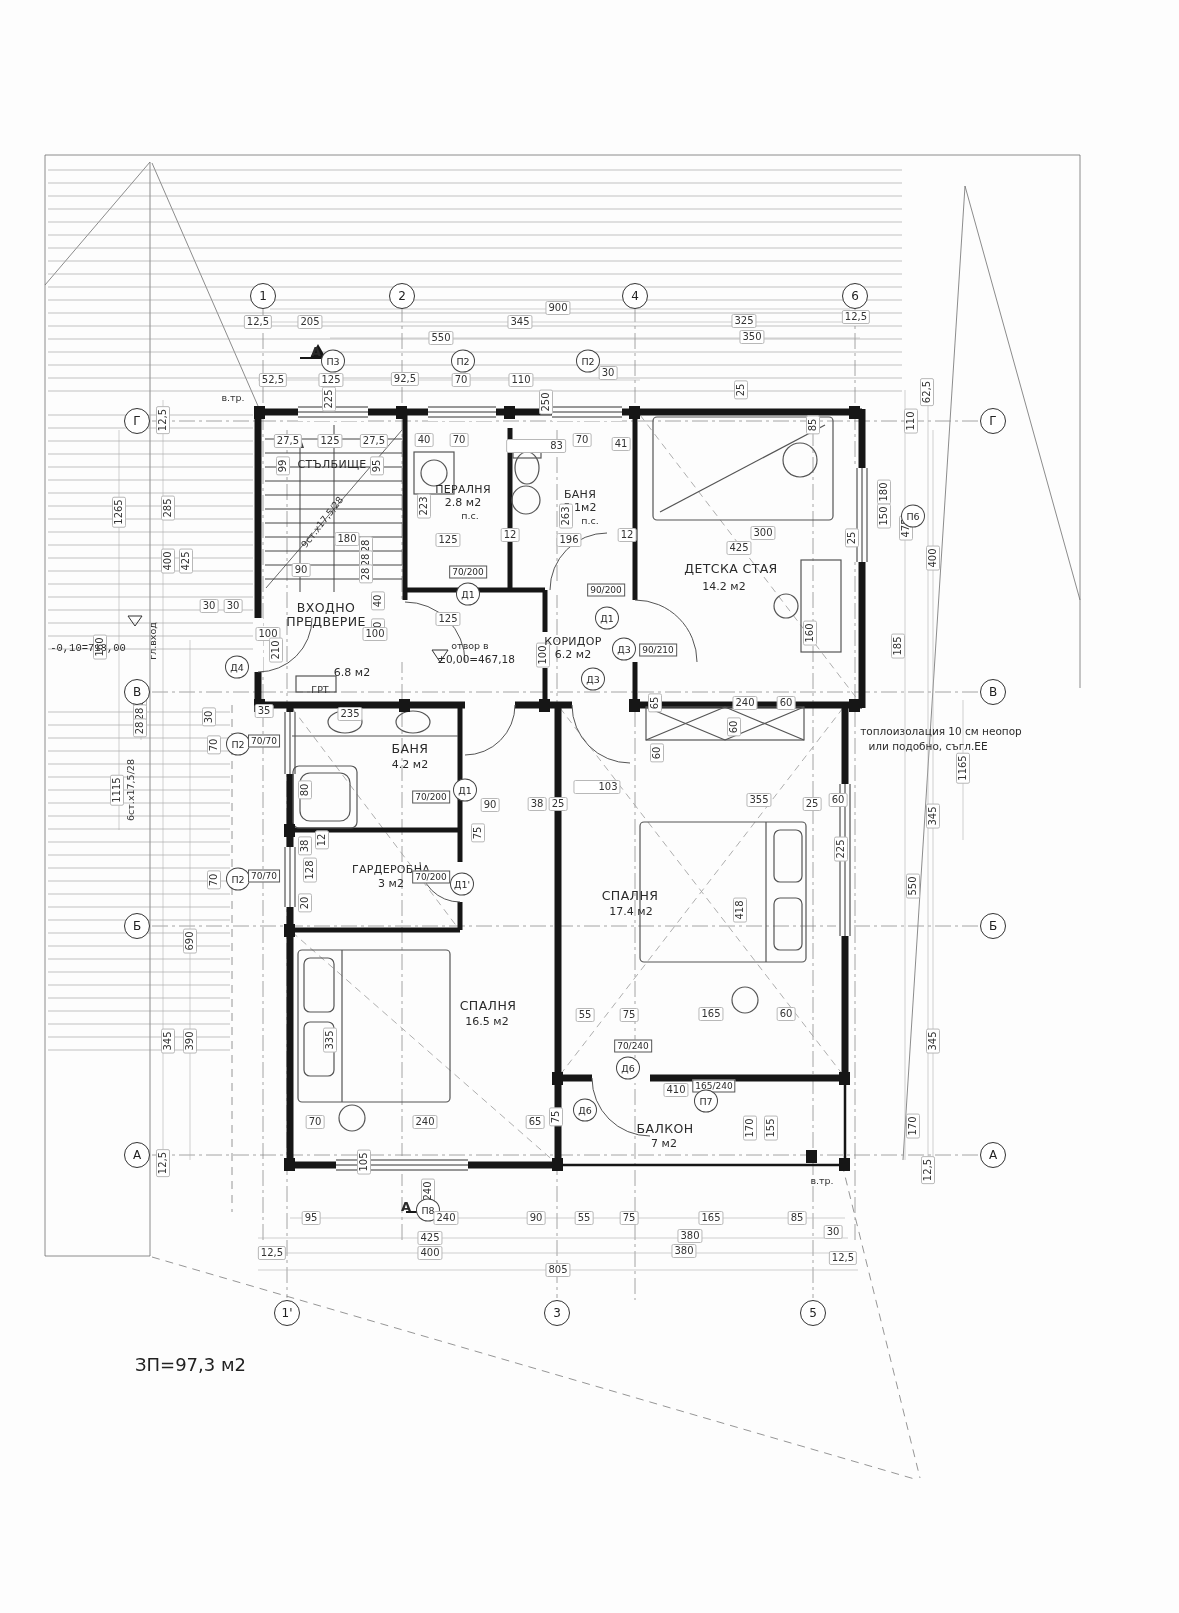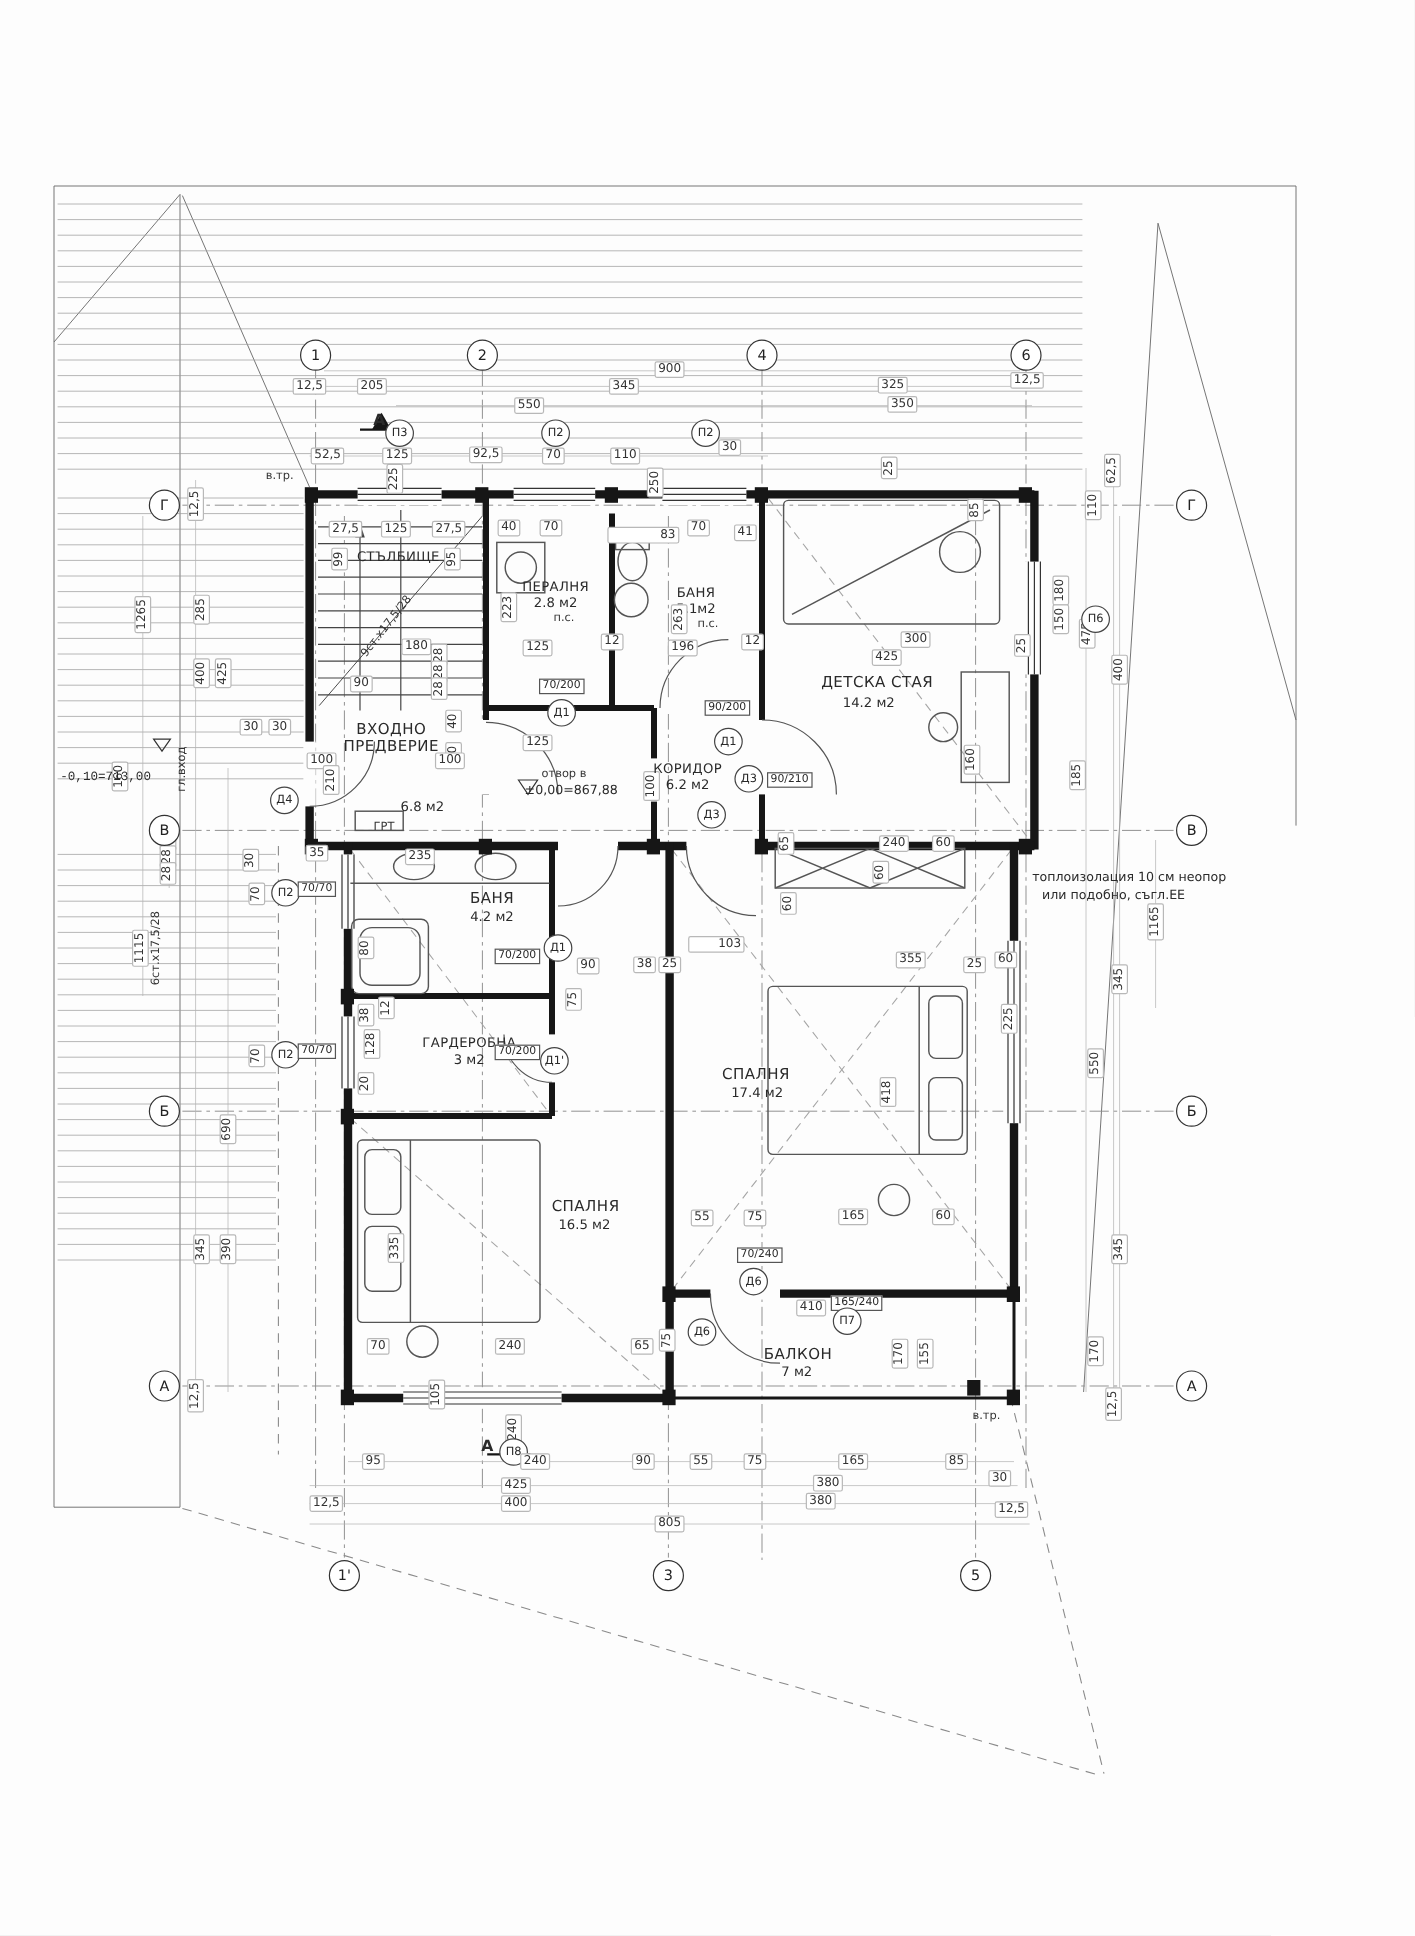--- a/index.html
+++ b/index.html
@@ -300,21 +300,21 @@
       <div class="lb area" style="left: 352px; top: 672px;">6.8 м2</div>
       <div class="lb txt" style="left: 320px; top: 689px;">ГРТ</div>
       <div class="lb dim" style="left: 209px; top: 606px;">30</div>
       <div class="lb dim" style="left: 233px; top: 606px;">30</div>
       <div class="lb dim" style="left: 268px; top: 634px;">100</div>
       <div class="lb dim" style="left: 276px; top: 650px; transform: translate(-50%, -50%) rotate(-90deg);">210</div>
       <div class="lb dim" style="left: 100px; top: 647px; transform: translate(-50%, -50%) rotate(-90deg);">160</div>
       <div class="lb txt" style="left: 152px; top: 641px; transform: translate(-50%, -50%) rotate(-90deg);">гл.вход</div>
       <div class="lb circ" style="left: 237px; top: 624px; margin-top: 43px;">Д4</div>
       <div class="lb note" style="left: 88px; top: 648px; font-family: Liberation Mono, monospace;">-0,10=713,00</div>
-      <div class="lb note" style="left: 476px; top: 659px;">±0,00=867,88</div>
+      <div class="lb note" style="left: 476px; top: 659px;">±0,00=467,18</div>
       <div class="lb txt" style="left: 470px; top: 645px;">отвор в</div>
       <div class="lb dim" style="left: 378px; top: 601px; transform: translate(-50%, -50%) rotate(-90deg);">40</div>
       <div class="lb dim" style="left: 378px; top: 628px; transform: translate(-50%, -50%) rotate(-90deg);">40</div>
       <div class="lb dim" style="left: 375px; top: 634px;">100</div>
       <div class="lb dim" style="left: 448px; top: 619px;">125</div>
       <div class="lb dim" style="left: 543px; top: 655px; transform: translate(-50%, -50%) rotate(-90deg);">100</div>
       <div class="lb room2" style="left: 573px; top: 641px;">КОРИДОР</div>
       <div class="lb area" style="left: 573px; top: 654px;">6.2 м2</div>
       <div class="lb box" style="left: 468px; top: 572px;">70/200</div>
       <div class="lb circ" style="left: 468px; top: 594px;">Д1</div>
@@ -431,15 +431,16 @@
       <div class="bubble" style="left: 137px; top: 692px;">В</div>
       <div class="bubble" style="left: 137px; top: 926px;">Б</div>
       <div class="bubble" style="left: 137px; top: 1155px;">А</div>
       <div class="bubble" style="left: 993px; top: 421px;">Г</div>
       <div class="bubble" style="left: 993px; top: 692px;">В</div>
       <div class="bubble" style="left: 993px; top: 926px;">Б</div>
       <div class="bubble" style="left: 993px; top: 1155px;">А</div>
     </div>
 
   <div class="title-block">
+    <div class="title-line2">ЗП=97,3 м2</div>
   </div>
 
 </div>
 
 </body></html>

